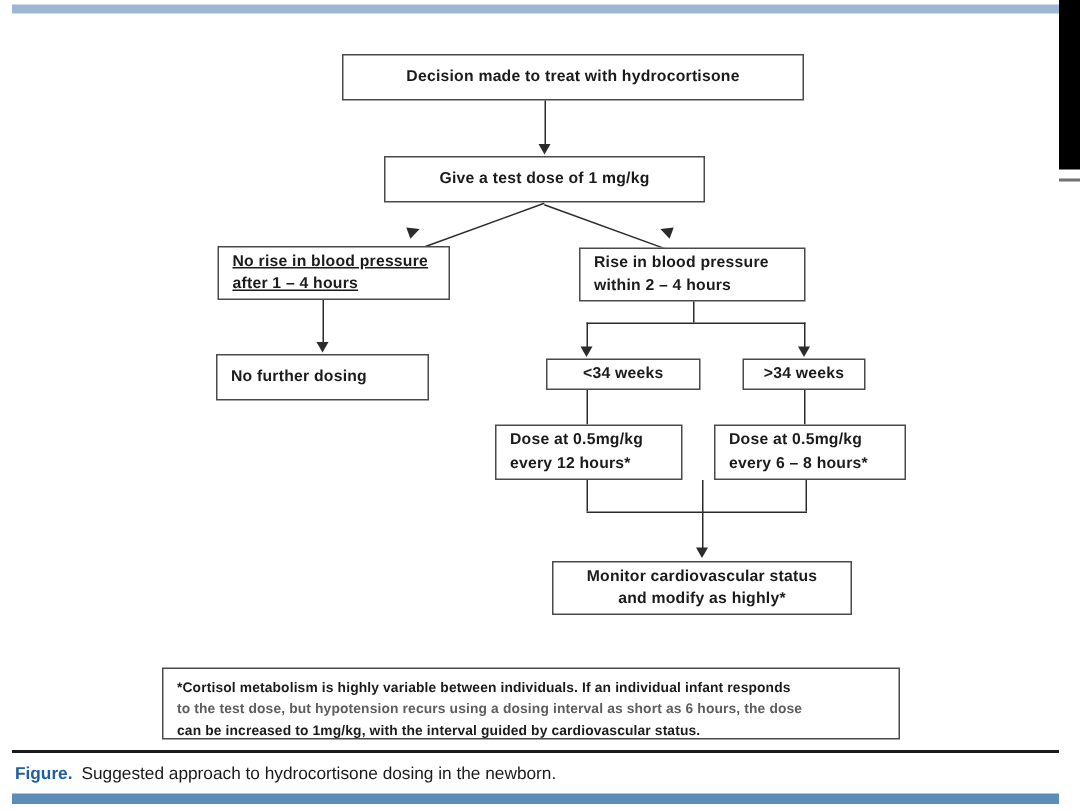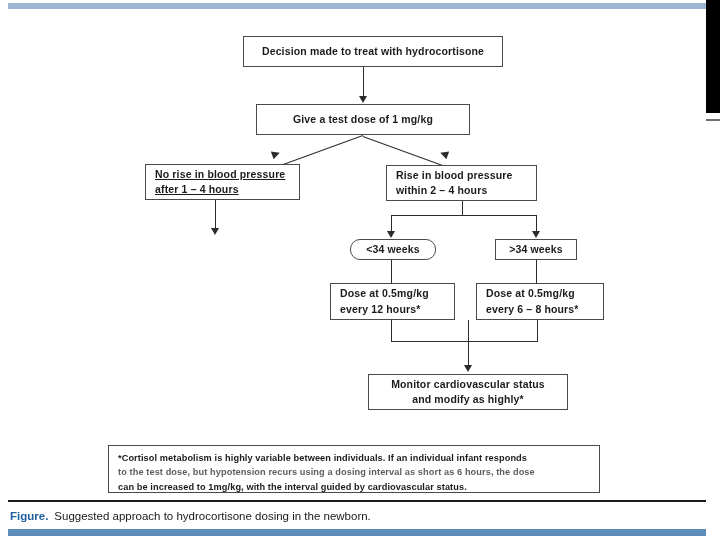--- a/index.html
+++ b/index.html
@@ -149,21 +149,21 @@
 </style>
 </head>
 <body>
 
 <div id="page">
 
   <div class="top-rule"></div>
   <div class="right-black-bar"></div>
   <div class="right-gray-tick"></div>
 
-  <div class="node center" style="left:243px; top:36px; width:260px; height:31px;text-align:right;">
+  <div class="node center" style="left:228px; top:36px; width:308px; height:31px;text-align:right;">
     <span class="line">Decision made to treat with hydrocortisone</span>
   </div>
 
   <div class="vline" style="left:363px; top:67px; height:30px;"></div>
   <div class="arrowhead" style="left:359px; top:96px;"></div>
 
   <div class="node center" style="left:256px; top:104px; width:214px; height:31px;">
     <span class="line">Give a test dose of 1 mg/kg</span>
   </div>
 
@@ -179,29 +179,32 @@
   </div>
 
   <div class="node left" style="left:386px; top:165px; width:151px; height:36px;">
     <span class="line">Rise in blood pressure</span>
     <span class="line">within 2 – 4 hours</span>
   </div>
 
   <div class="vline" style="left:215px; top:200px; height:29px;"></div>
   <div class="arrowhead" style="left:211px; top:228px;"></div>
 
+  <div class="node left" style="left:144px; top:236px; width:142px; height:31px;">
+    <span class="line">No further dosing</span>
+  </div>
 
   <div class="vline" style="left:462px; top:201px; height:14px;"></div>
   <div class="hline" style="left:391px; top:215px; width:146px;"></div>
   <div class="vline" style="left:391px; top:215px; height:17px;"></div>
   <div class="arrowhead" style="left:387px; top:231px;"></div>
   <div class="vline" style="left:536px; top:215px; height:17px;"></div>
   <div class="arrowhead" style="left:532px; top:231px;"></div>
 
-  <div class="node center" style="left:350px; top:239px; width:86px; height:21px;border-radius:10px;">
+  <div class="node center" style="left:364px; top:239px; width:103px; height:21px;">
     <span class="line">&lt;34 weeks</span>
   </div>
 
   <div class="node center" style="left:495px; top:239px; width:82px; height:21px;">
     <span class="line">&gt;34 weeks</span>
   </div>
 
   <div class="vline" style="left:391px; top:260px; height:23px;"></div>
 
   <div class="vline" style="left:536px; top:260px; height:23px;"></div>

